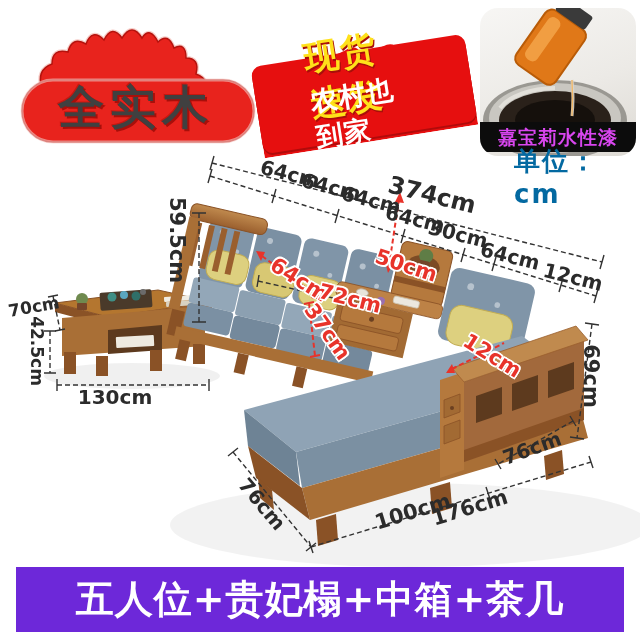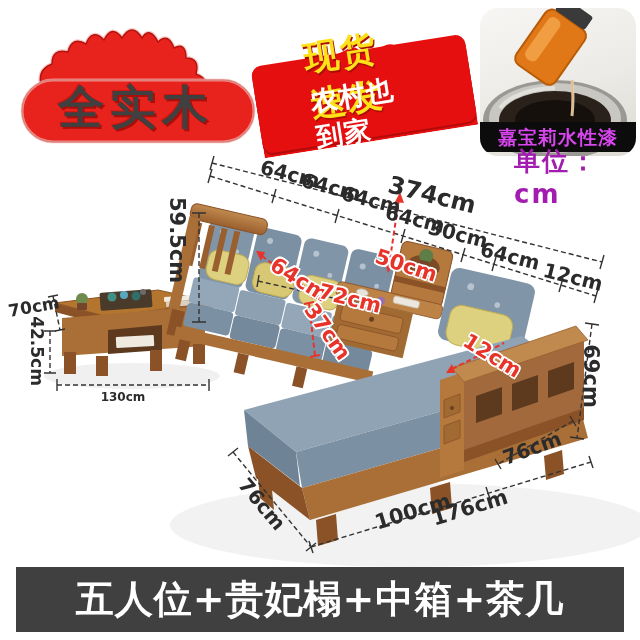--- a/index.html
+++ b/index.html
@@ -26,23 +26,23 @@
       font-size:35px;font-weight:bold;color:#ffe11a;letter-spacing:2px;
       text-shadow:1px 2px 0 #a80f0a;}
   .banner-l2{position:absolute;left:50%;top:66px;transform:translate(-50%,-50%);
       font-size:27px;font-weight:bold;color:#ffffff;letter-spacing:1px;}
   
   .paint{position:absolute;left:480px;top:8px;width:156px;height:148px;border-radius:18px;
       overflow:hidden;background:linear-gradient(160deg,#f7f6f4 0%,#eceae6 55%,#dddad4 100%);}
   .paint-caption{position:absolute;left:0;bottom:4px;width:100%;height:30px;background:#0c0c0c;
       color:#d946ef;font-size:19px;font-weight:bold;text-align:center;line-height:30px;letter-spacing:1px;}
   .unit{position:absolute;left:556px;top:176px;transform:translate(-50%,-50%);
-      font-size:26px;font-weight:bold;color:#a21caf;letter-spacing:2px;}
-  
-  .footer{position:absolute;left:16px;top:567px;width:608px;height:65px;background:#404040;
+      font-size:26px;font-weight:bold;color:#0369a1;letter-spacing:2px;}
+  
+  .footer{position:absolute;left:16px;top:567px;width:608px;height:65px;background:#6d28d9;
       display:flex;align-items:center;justify-content:center;}
   .footer-text{color:#fff;font-size:38px;font-weight:bold;letter-spacing:1px;}
 </style>
 </head>
 <body>
 
 <div id="stage">
 
   <svg width="640" height="640" viewBox="0 0 640 640">
     <defs>
@@ -285,21 +285,21 @@
   <div class="lbl" style="left:510px;top:256px;font-size:20px;--r:14deg">64cm</div>
   <div class="lbl" style="left:573px;top:277px;font-size:20px;--r:14deg">12cm</div>
   <div class="lbl" style="left:176px;top:240px;font-size:21px;--r:90deg">59.5cm</div>
   <div class="lbl" style="left:590px;top:376px;font-size:21px;--r:90deg">69cm</div>
   <div class="lbl" style="left:532px;top:448px;font-size:20px;--r:-20deg">76cm</div>
   <div class="lbl" style="left:262px;top:504px;font-size:20px;--r:50deg">76cm</div>
   <div class="lbl" style="left:413px;top:512px;font-size:21px;--r:-17deg">100cm</div>
   <div class="lbl" style="left:470px;top:508px;font-size:21px;--r:-17deg">176cm</div>
   <div class="lbl" style="left:34px;top:307px;font-size:17px;--r:-10deg">70cm</div>
   <div class="lbl" style="left:36px;top:351px;font-size:17px;--r:90deg">42.5cm</div>
-  <div class="lbl" style="left:123px;top:397px;font-size:12px">130cm</div>
+  <div class="lbl" style="left:115px;top:397px;font-size:20px">130cm</div>
 
   <div class="lbl red" style="left:299px;top:280px;font-size:21px;--r:32deg">64cm</div>
   <div class="lbl red" style="left:406px;top:266px;font-size:21px;--r:18deg">50cm</div>
   <div class="lbl red" style="left:350px;top:299px;font-size:21px;--r:14deg">72cm</div>
   <div class="lbl red" style="left:327px;top:332px;font-size:21px;--r:55deg">37cm</div>
   <div class="lbl red" style="left:492px;top:356px;font-size:21px;--r:32deg">12cm</div>
 
   <div class="footer">
     <span class="footer-text">五人位+贵妃榻+中箱+茶几</span>
   </div>

